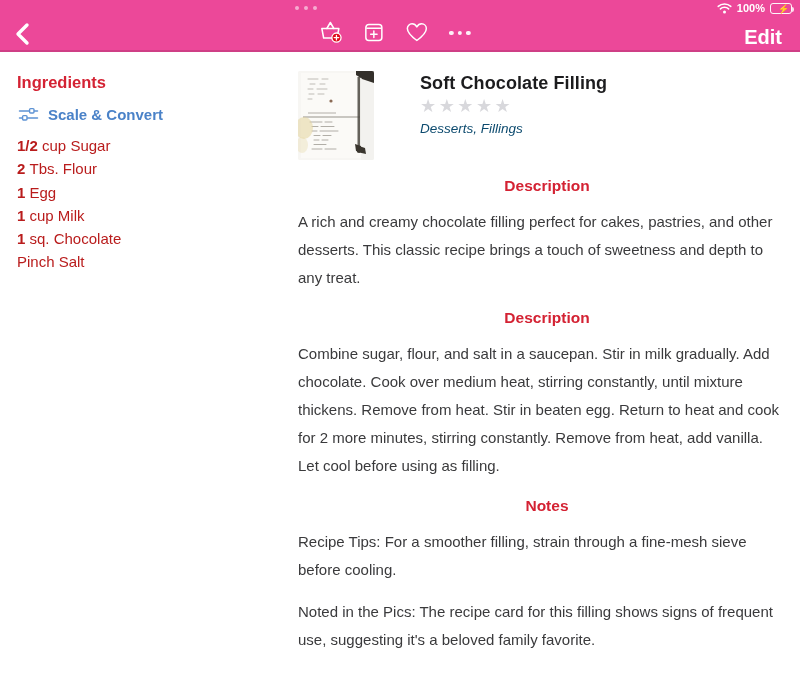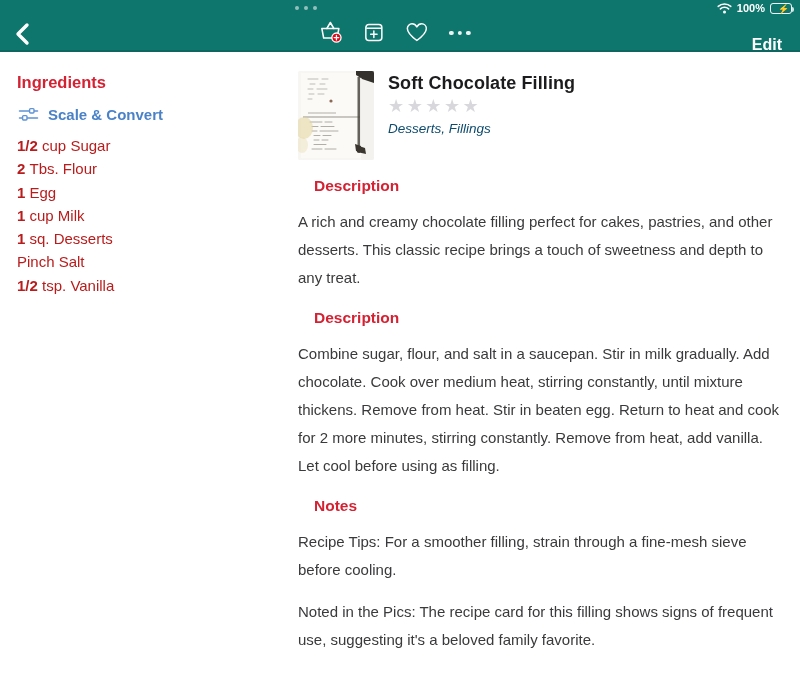--- a/index.html
+++ b/index.html
@@ -9,21 +9,21 @@
     background:#ffffff;
     font-family:"Liberation Sans", sans-serif;
     -webkit-font-smoothing:antialiased;
     overflow:hidden;
   }
 
   
   .top-bar {
     position:relative;
     height:52px;
-    background:#0f766e;
+    background:#ec4899;
     box-shadow: inset 0 -2px 0 rgba(0,0,0,0.12);
     padding-left: 25px;
   }
   .status-dots {
     position:absolute; left:295px; top:6px;
     display:flex; gap:5px;
   }
   .status-dots .dot {
     width:4px; height:4px; border-radius:50%;
     background:rgba(255,255,255,0.55);
@@ -65,23 +65,23 @@
     position:absolute; left:50%; top:3px;
     transform:translateX(-53%);
     display:flex; align-items:center; gap:17px;
   }
   .tool-btn {
     background:none; border:none; padding:0; cursor:pointer;
     display:flex; align-items:center; justify-content:center;
     width:26px; height:28px;
   }
   .edit-button {
-    position:absolute; right:12px; top:19px;
+    position:absolute; right:12px; top:9px;
     background:none; border:none; cursor:pointer;
-    color:#fff; font-size:16px; font-weight:600;
+    color:#fff; font-size:20px; font-weight:600;
     font-family:"Liberation Sans", sans-serif;
   }
   .more-dots { display:flex; gap:4px; align-items:center; opacity:.92; }
   .more-dots i { width:4.5px; height:4.5px; border-radius:50%; background:#fff; display:block; }
 
   
   .main { display:flex; padding:8px; }
   .left-col {
     width:282px; flex:0 0 282px;
     padding:10px 8px 0 9px;
@@ -111,39 +111,39 @@
   }
   .ingredient-row .qty { font-weight:700; }
 
   
   .recipe-header { display:flex; gap:14px; }
   .recipe-photo {
     width:76px; height:89px; flex:0 0 76px;
     border-radius:2px; overflow:hidden;
     background:#f8f7f5; position:relative; cursor:pointer;
   }
-  .title-block { padding-top:2px; }
+  .title-block { padding-top:2px;margin-left:32px; }
   .recipe-title {
     margin:0; font-size:18px; font-weight:700;
     color:#1C1C1E; letter-spacing:0.1px;
   }
   .rating-stars {
     margin-top:3px; font-size:18px; line-height:18px;
     color:#D8D8DC; letter-spacing:2.5px; cursor:pointer;
   }
   .recipe-categories {
     margin-top:6px; font-size:13.5px; font-style:italic;
     color:#0c4a6e;
   }
 
   
   .sections { margin-top:2px; }
   .section-heading {
     margin:17px 0 13px 16px;
-    font-size:15.5px; font-weight:700; color:#D42233;
+    font-size:15.5px; font-weight:700; color:#D42233;text-align:center;
   }
   .section-paragraph {
     margin:0 0 14px 0;
     font-size:15px; line-height:28px; color:#3A3A3C;
   }
 </style>
 </head>
 <body>
 
 <header class="top-bar">
@@ -232,23 +232,22 @@
           <rect x="4.6" y="9.6" width="4.4" height="4.4" rx="1" fill="none" stroke="#5E93D4" stroke-width="1.4"></rect>
         </svg>
       </span>
       <span>Scale &amp; Convert</span>
     </button>
     <div id="ingredient-list">
         <div class="ingredient-row"><span class="qty">1/2 </span><span>cup Sugar</span></div>
         <div class="ingredient-row"><span class="qty">2 </span><span>Tbs. Flour</span></div>
         <div class="ingredient-row"><span class="qty">1 </span><span>Egg</span></div>
         <div class="ingredient-row"><span class="qty">1 </span><span>cup Milk</span></div>
-        <div class="ingredient-row"><span class="qty">1 </span><span>sq. Desserts</span></div>
+        <div class="ingredient-row"><span class="qty">1 </span><span>sq. Chocolate</span></div>
         <div class="ingredient-row"><span>Pinch Salt</span></div>
-        <div class="ingredient-row"><span class="qty">1/2 </span><span>tsp. Vanilla</span></div>
       </div>
   </aside>
 
   <section class="right-col">
     <div class="recipe-header">
       <div class="recipe-photo">
         <svg width="76" height="89" viewBox="0 0 76 89">
           <rect width="76" height="89" fill="#f7f6f3"></rect>
           <rect x="3" y="2" width="60" height="85" fill="#fbfaf7"></rect>
 

